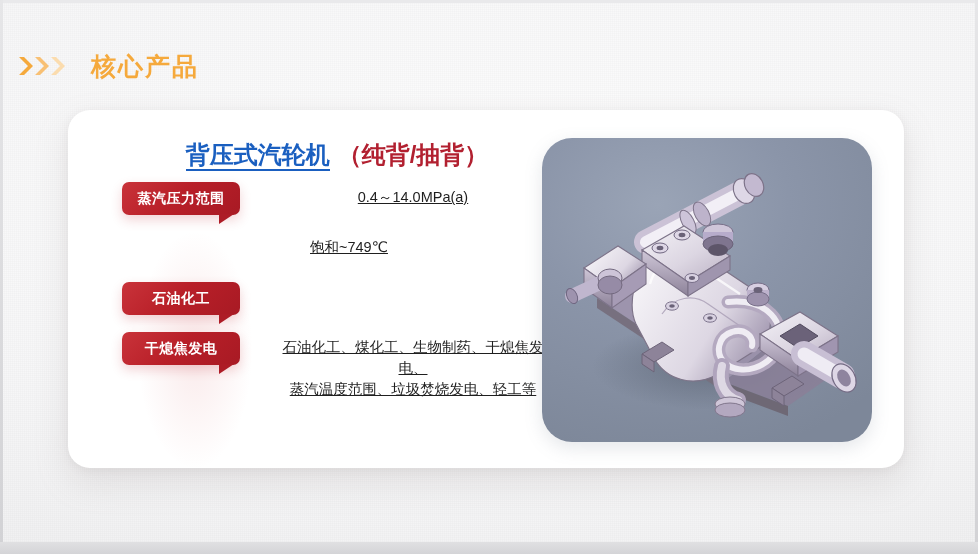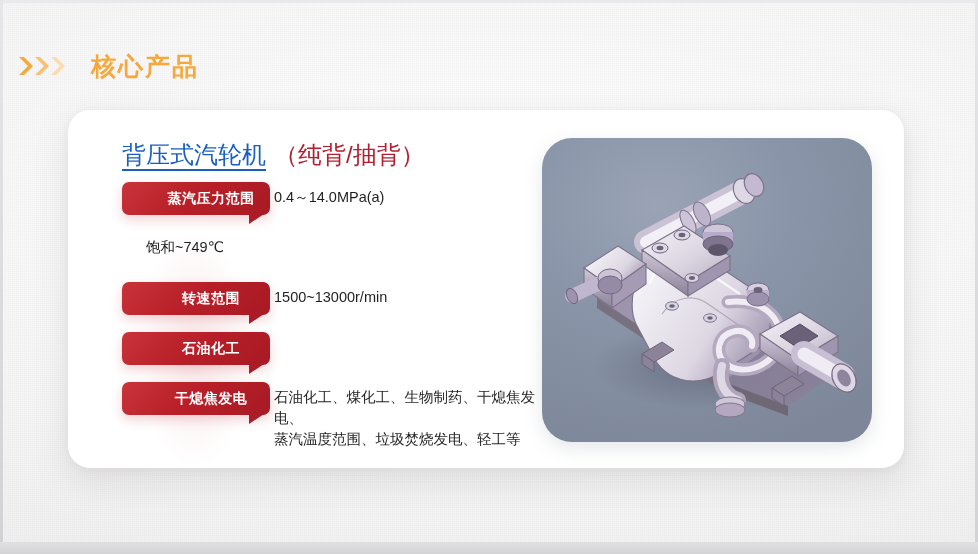--- a/index.html
+++ b/index.html
@@ -7,20 +7,21 @@
     width:978px;height:554px;overflow:hidden;
     font-family:"Liberation Sans","DejaVu Sans",sans-serif;
     background:#ffffff;
   }
 
   
   #slide{
     position:relative;width:978px;height:554px;overflow:hidden;
     background:
       radial-gradient(ellipse 120% 90% at 50% 35%, #fdfdfd 0%, #f6f6f7 55%, #ececed 100%);
+    text-align: center;
   }
   
   #slide:before{
     content:"";position:absolute;inset:0;pointer-events:none;
     background-image:
       repeating-linear-gradient(0deg, rgba(0,0,0,.016) 0 1px, rgba(255,255,255,0) 1px 2px),
       repeating-linear-gradient(90deg, rgba(0,0,0,.016) 0 1px, rgba(255,255,255,0) 1px 2px);
     opacity:.85;
   }
   
@@ -48,52 +49,51 @@
   #card{
     position:absolute;left:68px;top:110px;width:836px;height:358px;
     background:#ffffff;border-radius:22px;
     box-shadow:0 14px 34px rgba(150,140,140,.20), 0 2px 8px rgba(160,150,150,.12);
   }
 
   
   #left-col{position:absolute;left:54px;top:32px;width:430px;}
 
   #product-title{
-    font-size:24px;font-weight:normal;line-height:1.1;white-space:nowrap;
+    font-size:24px;font-weight:bold;line-height:1.1;white-space:nowrap;
     margin:0 0 10px 0;
   }
   #product-title .blue{
     color:#1a5fc0;border-bottom:2.5px solid #1a5fc0;padding-bottom:1px;
   }
   #product-title .red{color:#b22030;margin-left:8px;}
 
   
   .spec-row{position:relative;display:flex;align-items:flex-start;height:50px;}
   .spec-row.tall{height:56px;}
 
   .badge-wrap{position:relative;width:128px;flex:0 0 128px;padding-top:4px;}
   .badge{
     position:relative;width:118px;height:33px;border-radius:7px;
     background:linear-gradient(135deg,#c9333a 0%,#b81f28 48%,#a81a24 100%);
     display:flex;align-items:center;justify-content:center;
     color:#ffffff;font-size:14px;font-weight:bold;letter-spacing:.5px;
     box-shadow:0 5px 12px rgba(190,40,50,.20);
-    padding-left:30px;
   }
   
   .badge:after{
     content:"";position:absolute;right:6px;bottom:-9px;
     width:0;height:0;
     border-left:15px solid #ad1c26;
     border-bottom:10px solid transparent;
   }
 
   .spec-value{
     flex:1;padding-top:9px;padding-left:24px;
-    font-size:14.5px;color:#1f1f1f;line-height:1.45;white-space:pre-line;
+    font-size:14.5px;color:#1f1f1f;line-height:1.45;white-space:pre-line;text-decoration:underline;
   }
 
   
   #badge-glow{
     position:absolute;left:52px;top:70px;width:150px;height:340px;
     background:radial-gradient(ellipse 55% 50% at 50% 50%, rgba(214,90,95,.13), rgba(214,90,95,0) 70%);
     pointer-events:none;
   }
 
   
@@ -151,26 +151,20 @@
         <div class="badge-wrap">
           <div class="badge">蒸汽压力范围</div>
         </div>
         <div class="spec-value">0.4～14.0MPa(a)</div>
       </div>
 
       <div class="spec-row">
         <div class="spec-value">饱和~749℃</div>
       </div>
 
-      <div class="spec-row">
-        <div class="badge-wrap">
-          <div class="badge">转速范围</div>
-        </div>
-        <div class="spec-value">1500~13000r/min</div>
-      </div>
 
       <div class="spec-row">
         <div class="badge-wrap">
           <div class="badge">石油化工</div>
         </div>
       </div>
 
       <div class="spec-row tall">
         <div class="badge-wrap">
           <div class="badge">干熄焦发电</div>

